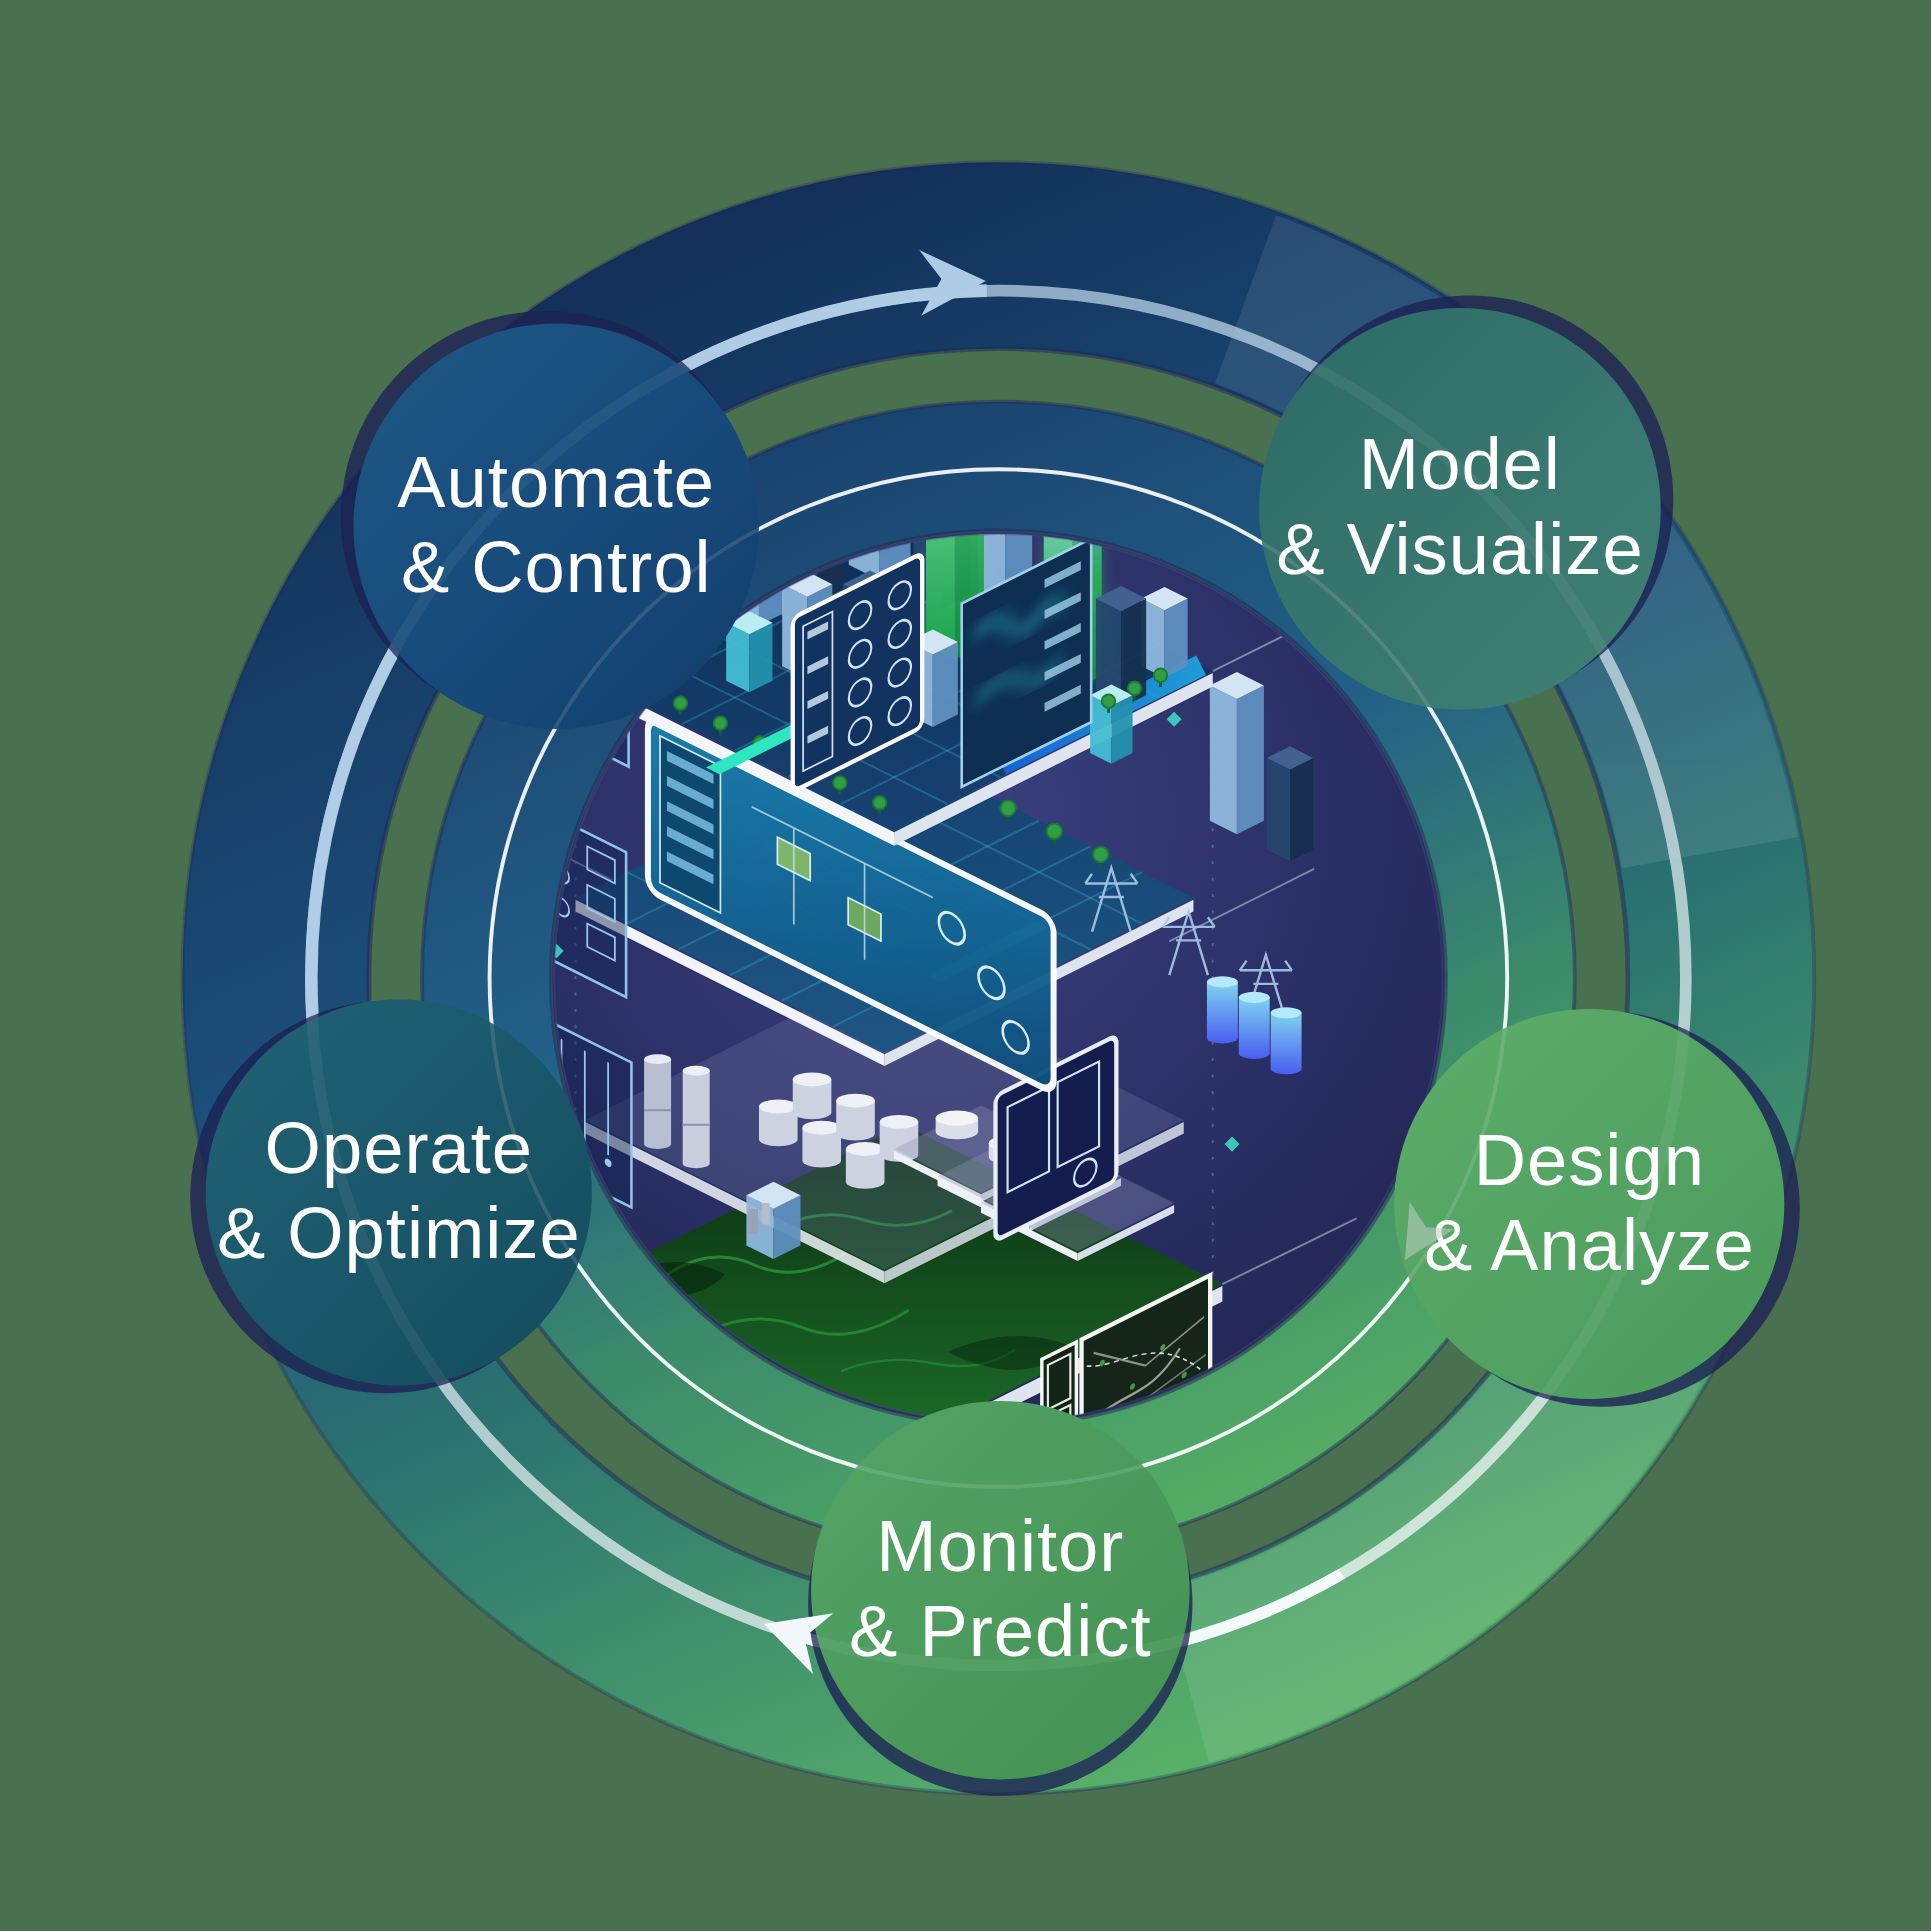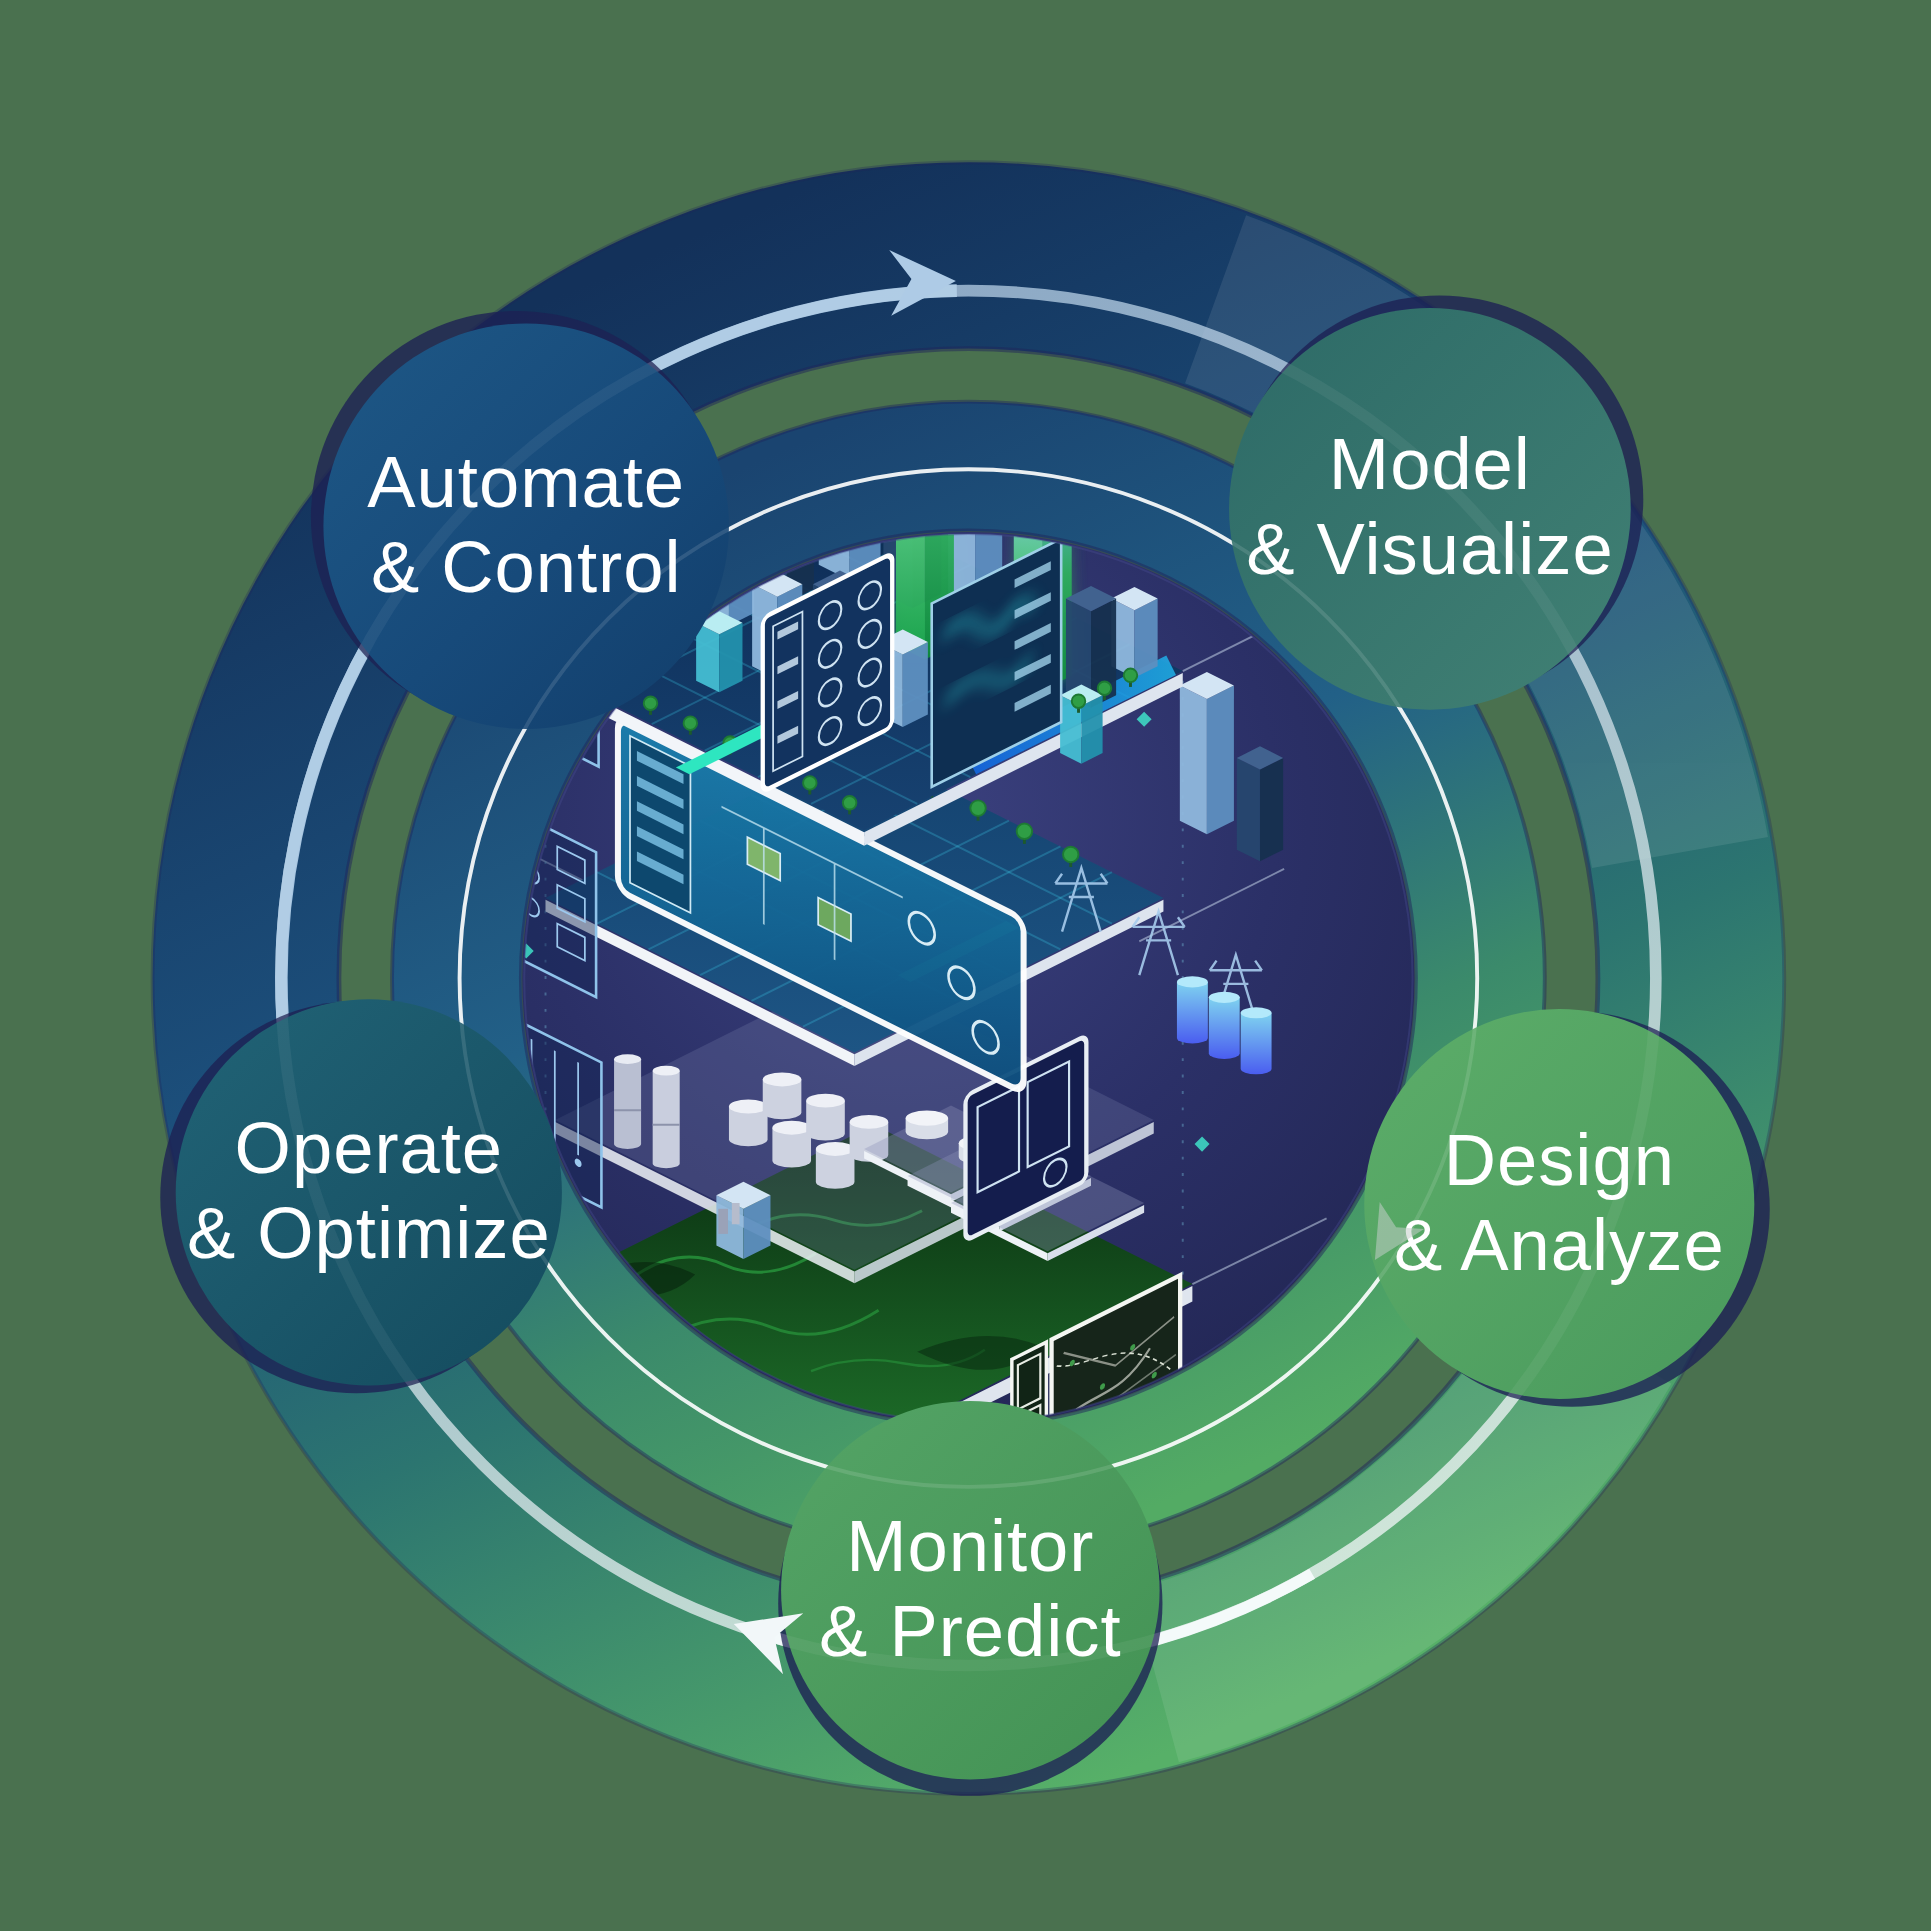--- a/index.html
+++ b/index.html
@@ -1,16 +1,16 @@
 <!DOCTYPE html>
 <html><head>
 <meta charset="utf-8">
 <style>
   html,body{margin:0;padding:0;width:1931px;height:1931px;overflow:hidden;background:#4a714f;}
-  .stage{position:relative;width:1547px;height:1931px;font-family:"Liberation Sans",sans-serif;}
+  .stage{position:relative;width:1547px;height:1931px;font-family:"Liberation Sans",sans-serif;margin-left:30px;}
   svg{display:block}
   .node-label{font-family:"Liberation Sans",sans-serif;font-size:75px;fill:#ffffff;text-anchor:middle;font-weight:400;letter-spacing:1px;}
 </style>
 </head>
 <body>
 
 <div class="stage">
 <svg viewBox="0 0 2000 2000" width="1931" height="1931" xmlns="http://www.w3.org/2000/svg">
   <defs>
     <linearGradient id="gOut" x1="0.28" y1="0" x2="0.72" y2="1">

